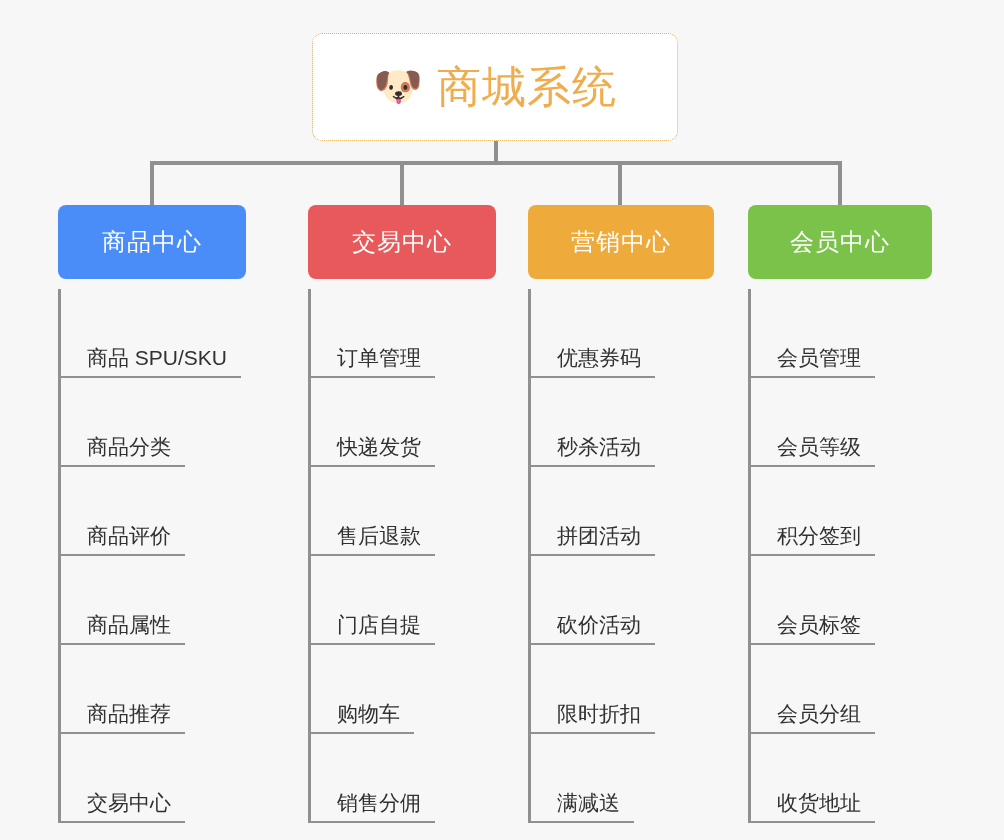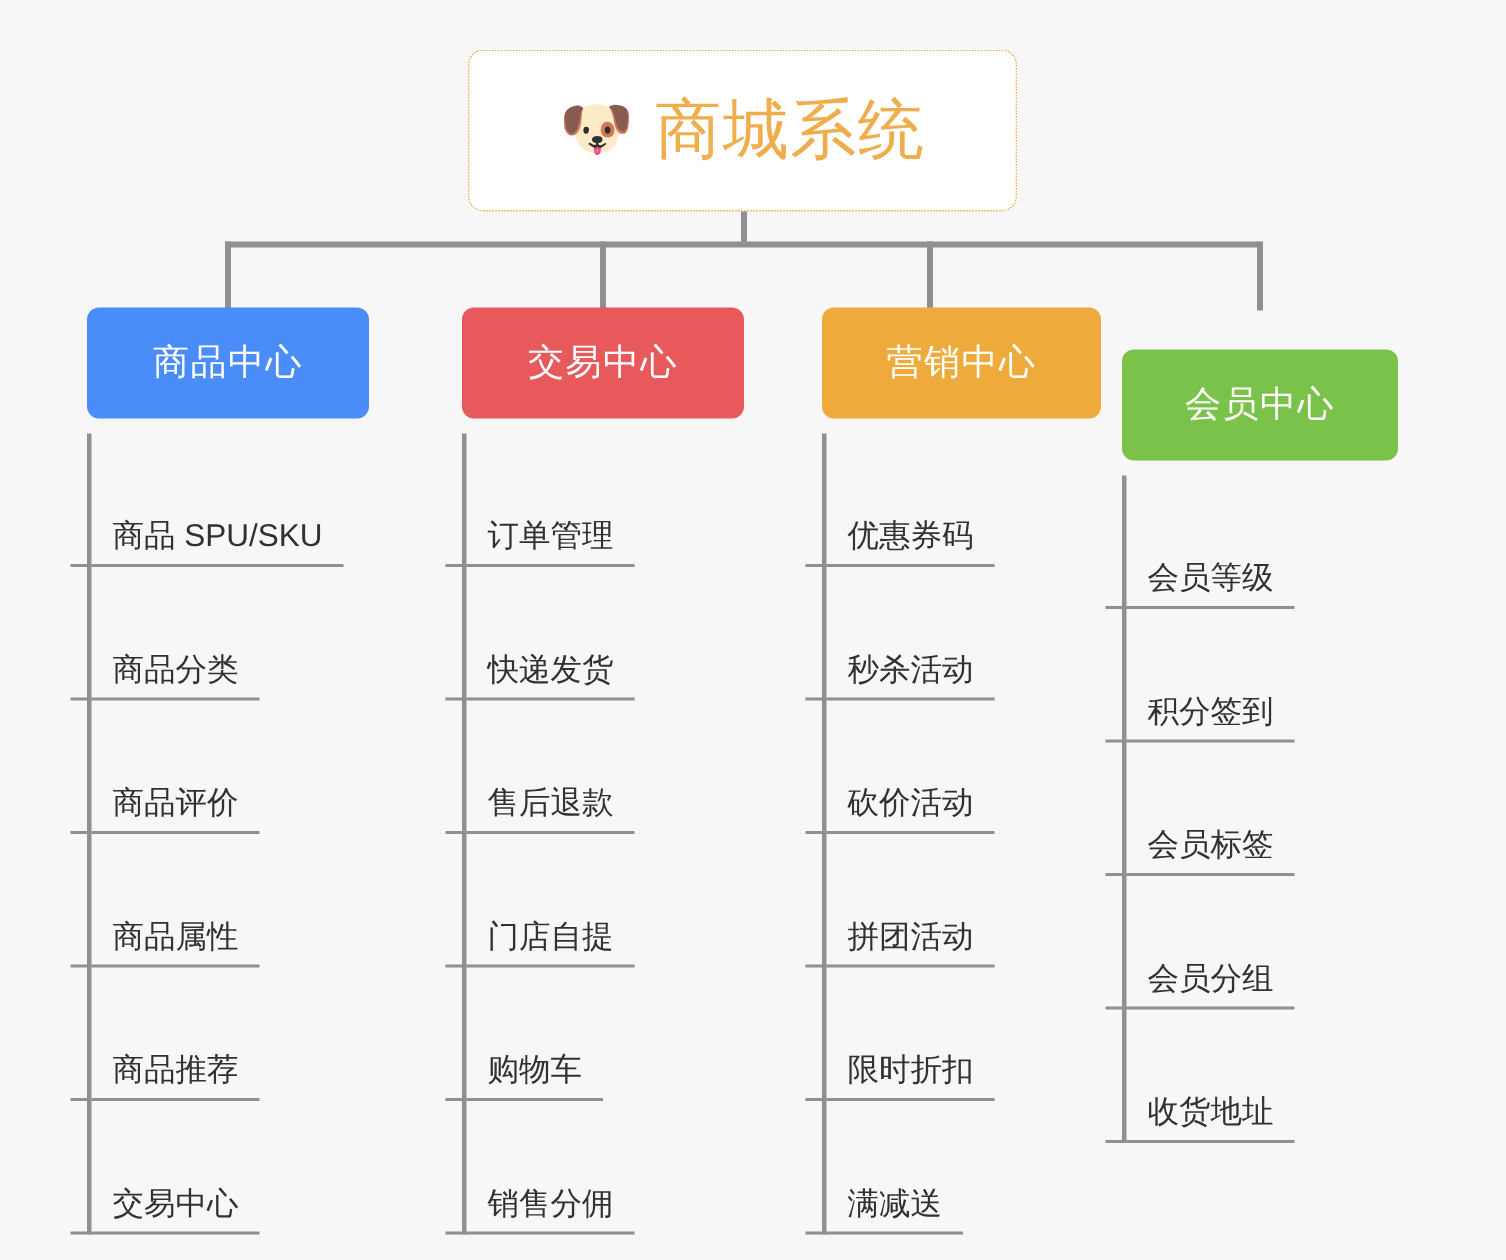--- a/index.html
+++ b/index.html
@@ -86,46 +86,46 @@
     top: 0;
     width: 1004px;
     height: 840px;
   }
   .column {
     position: absolute;
     top: 205px;
   }
   .col-0 { left: 58px;  width: 188px; }
   .col-1 { left: 308px; width: 188px; }
-  .col-2 { left: 548px; width: 186px; }
+  .col-2 { left: 528px; width: 186px; }
   .col-3 { left: 748px; width: 184px; }
 
   .col-header {
     height: 74px;
     border-radius: 8px;
     display: flex;
     align-items: center;
     justify-content: center;
     color: #ffffff;
     font-size: 24px;
     letter-spacing: 1px;
     line-height: 1;
     box-sizing: border-box;
   }
   .col-0 .col-header { background: #4b8df8; }
   .col-1 .col-header { background: #e8595b; }
   .col-2 .col-header { background: #eeab3c; }
-  .col-3 .col-header { background: #7bc council; margin-top: 28px; }
+  .col-3 .col-header { background: #7bc council; }
   .col-3 .col-header { background: #7ac24a; }
 
   
   .leaf-list {
     position: relative;
     margin-top: 10px;
-    padding-left: 0;
+    padding-left: 12px;
     border-left: 3px solid #909090;
     box-sizing: border-box;
   }
   .leaf-item {
     position: relative;
     height: 89px;
     display: flex;
     align-items: flex-end;
     justify-content: flex-start;
     box-sizing: border-box;
@@ -221,38 +221,41 @@
     <div class="column col-2">
       <div class="col-header">营销中心</div>
       <div class="leaf-list">
         <div class="leaf-item">
             <span class="leaf-inner">优惠券码</span>
           </div>
         <div class="leaf-item">
             <span class="leaf-inner">秒杀活动</span>
           </div>
         <div class="leaf-item">
+            <span class="leaf-inner">拼团活动</span>
+          </div>
+        <div class="leaf-item">
             <span class="leaf-inner">砍价活动</span>
-          </div>
-        <div class="leaf-item">
-            <span class="leaf-inner">拼团活动</span>
           </div>
         <div class="leaf-item">
             <span class="leaf-inner">限时折扣</span>
           </div>
         <div class="leaf-item">
             <span class="leaf-inner">满减送</span>
           </div>
       </div>
     </div>
 
     <div class="column col-3">
       <div class="col-header">会员中心</div>
       <div class="leaf-list">
         <div class="leaf-item">
+            <span class="leaf-inner">会员管理</span>
+          </div>
+        <div class="leaf-item">
             <span class="leaf-inner">会员等级</span>
           </div>
         <div class="leaf-item">
             <span class="leaf-inner">积分签到</span>
           </div>
         <div class="leaf-item">
             <span class="leaf-inner">会员标签</span>
           </div>
         <div class="leaf-item">
             <span class="leaf-inner">会员分组</span>

